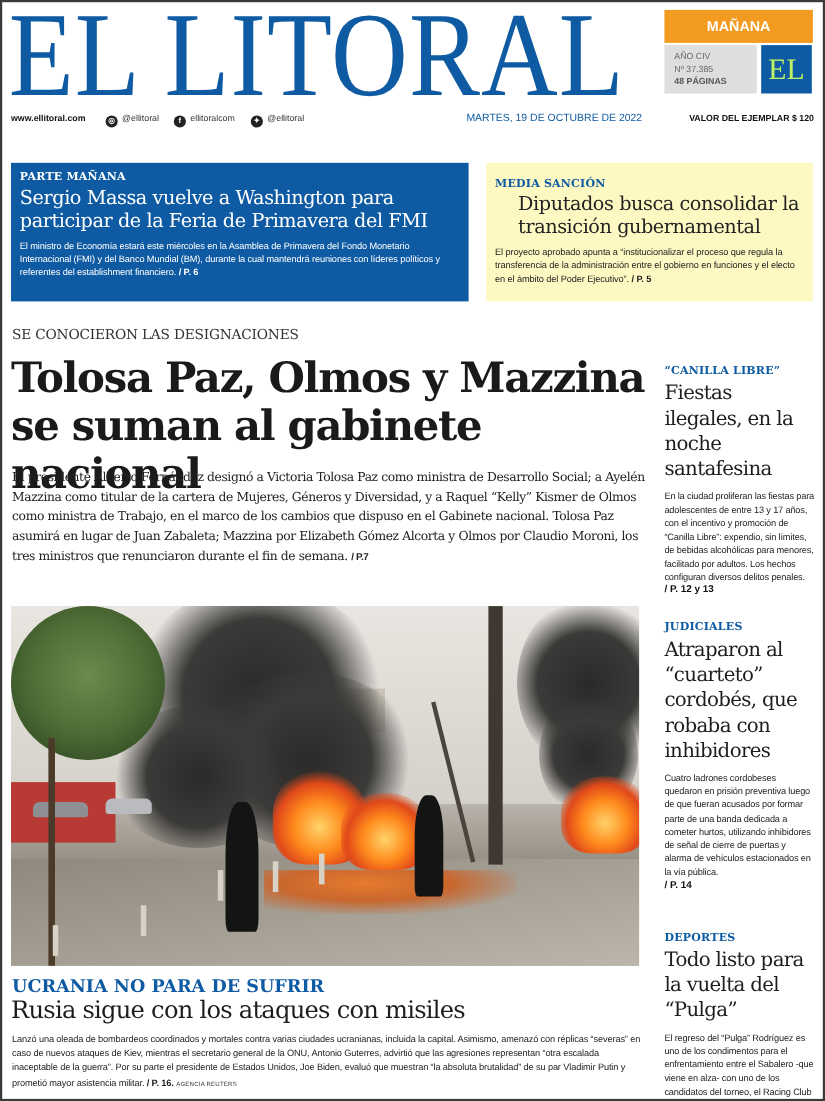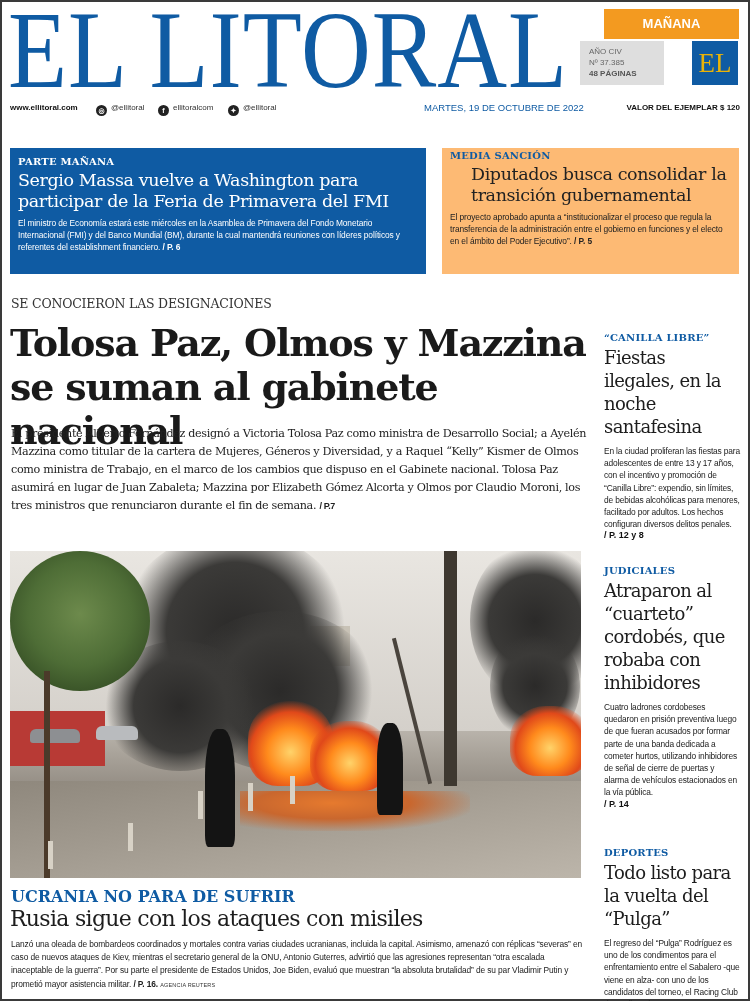--- a/index.html
+++ b/index.html
@@ -3,34 +3,34 @@
 <meta charset="utf-8">
 <style>
   * { box-sizing: border-box; margin: 0; padding: 0; }
   html, body { width: 750px; height: 1001px; overflow: hidden; background: #ffffff; }
   body { position: relative; font-family: "Liberation Sans", sans-serif; color: #222; }
   .frame { position: absolute; left: 0; top: 0; width: 750px; height: 1001px; border-left: 2px solid #3a3a3a; border-right: 2px solid #3a3a3a; border-top: 2px solid #3a3a3a; border-bottom: 2px solid #3a3a3a; pointer-events: none; }
 
   
   .masthead { position: absolute; left: 8px; top: 2px; width: 580px; height: 92px; font-family: "Liberation Serif", "DejaVu Serif", serif; color: #0f5ba3; font-size: 104px; line-height: 92px; letter-spacing: 1px; transform: scaleX(0.93) scaleY(1.05); transform-origin: left top; white-space: nowrap; }
   .edition-box { position: absolute; left: 604px; top: 9px; width: 135px; height: 30px; background: #f39a20; color: #fff; font-weight: bold; font-size: 13px; text-align: center; line-height: 30px; }
-  .meta-box { position: absolute; left: 580px; top: 41px; width: 84px; height: 44px; background: #dedede; padding: 5px 0 0 9px; font-size: 8px; color: #666; line-height: 11px; }
+  .meta-box { position: absolute; left: 604px; top: 41px; width: 84px; height: 44px; background: #dedede; padding: 5px 0 0 9px; font-size: 8px; color: #666; line-height: 11px; }
   .meta-box .bold { font-weight: bold; color: #555; }
-  .el-logo { position: absolute; left: 692px; top: 41px; width: 46px; height: 44px; background: #0f5ba3; color: #eab308; font-family: "Liberation Serif", serif; font-size: 27px; text-align: center; line-height: 44px; }
+  .el-logo { position: absolute; left: 692px; top: 41px; width: 46px; height: 44px; background: #0f5ba3; color: #bef264; font-family: "Liberation Serif", serif; font-size: 27px; text-align: center; line-height: 44px; }
 
   .inforow { position: absolute; left: 10px; top: 100px; width: 730px; height: 16px; font-size: 8px; line-height: 16px; }
   .inforow .site { position: absolute; left: 0; font-weight: bold; color: #111; }
   .social { position: absolute; display: flex; align-items: flex-end; gap: 4px; color: #333; }
   .social .ico { width: 11px; height: 11px; border-radius: 50%; background: #222; color: #fff; font-size: 7px; line-height: 11px; text-align: center; font-weight: bold; }
   .inforow .date { position: absolute; left: 414px; color: #0f5ba3; font-size: 9.5px; }
   .inforow .price { position: absolute; right: 0; font-weight: bold; color: #111; }
 
   
   .box-blue { position: absolute; left: 10px; top: 148px; width: 416px; height: 126px; background: #0f5ba3; color: #fff; padding: 8px 8px; }
-  .box-grey { position: absolute; left: 442px; top: 148px; width: 297px; height: 126px; background: #fdba74; color: #222; padding: 2px 8px; }
+  .box-grey { position: absolute; left: 442px; top: 148px; width: 297px; height: 126px; background: #fef9c3; color: #222; padding: 14px 8px; }
   .kicker-serif { font-family: "DejaVu Serif", serif; font-weight: bold; font-size: 10px; letter-spacing: 0.2px; }
   .box-blue .kicker-serif { color: #fff; }
   .box-grey .kicker-serif { color: #0f5ba3; }
   .box-head { font-family: "DejaVu Serif", serif; font-size: 17.5px; line-height: 21px; margin-top: 3px; letter-spacing: -0.4px; }
   .box-body { font-size: 8.4px; line-height: 12px; margin-top: 5px; letter-spacing: -0.1px; }
   .pageref { font-weight: bold; }
 
   
   .main-kicker { position: absolute; left: 11px; top: 296px; font-family: "DejaVu Serif", serif; font-size: 12.5px; color: #333; letter-spacing: -0.2px; }
   .main-head { position: absolute; left: 10px; top: 321px; width: 590px; font-family: "DejaVu Serif", serif; font-weight: bold; font-size: 38px; line-height: 44px; color: #1a1a1a; letter-spacing: -1.2px; }
@@ -148,21 +148,21 @@
 </div>
 
 <div class="ukr-kicker">UCRANIA NO PARA DE SUFRIR</div>
 <div class="ukr-head">Rusia sigue con los ataques con misiles</div>
 <div class="ukr-body"><span>Lanzó una oleada de bombardeos coordinados y mortales contra varias ciudades ucranianas, incluida la capital. Asimismo, amenazó con réplicas “severas” en caso de nuevos ataques de Kiev, mientras el secretario general de la ONU, Antonio Guterres, advirtió que las agresiones representan “otra escalada inaceptable de la guerra”. Por su parte el presidente de Estados Unidos, Joe Biden, evaluó que muestran “la absoluta brutalidad” de su par Vladimir Putin y prometió mayor asistencia militar.</span> <b>/ P. 16.</b> <span class="credit">AGENCIA REUTERS</span></div>
 
 <div class="rcol" style="top:296px;">
   <div class="kicker-serif">“CANILLA LIBRE”</div>
   <div class="rhead">Fiestas ilegales, en la noche santafesina</div>
   <div class="rbody">En la ciudad proliferan las fiestas para adolescentes de entre 13 y 17 años, con el incentivo y promoción de “Canilla Libre”: expendio, sin límites, de bebidas alcohólicas para menores, facilitado por adultos. Los hechos configuran diversos delitos penales.</div>
-  <div class="rref">/ P. 12 y 8</div>
+  <div class="rref">/ P. 12 y 13</div>
 </div>
 
 <div class="rcol" style="top:529px;">
   <div class="kicker-serif">JUDICIALES</div>
   <div class="rhead">Atraparon al “cuarteto” cordobés, que robaba con inhibidores</div>
   <div class="rbody">Cuatro ladrones cordobeses quedaron en prisión preventiva luego de que fueran acusados por formar parte de una banda dedicada a cometer hurtos, utilizando inhibidores de señal de cierre de puertas y alarma de vehículos estacionados en la vía pública.</div>
   <div class="rref">/ P. 14</div>
 </div>
 
 <div class="rcol" style="top:811px;">

